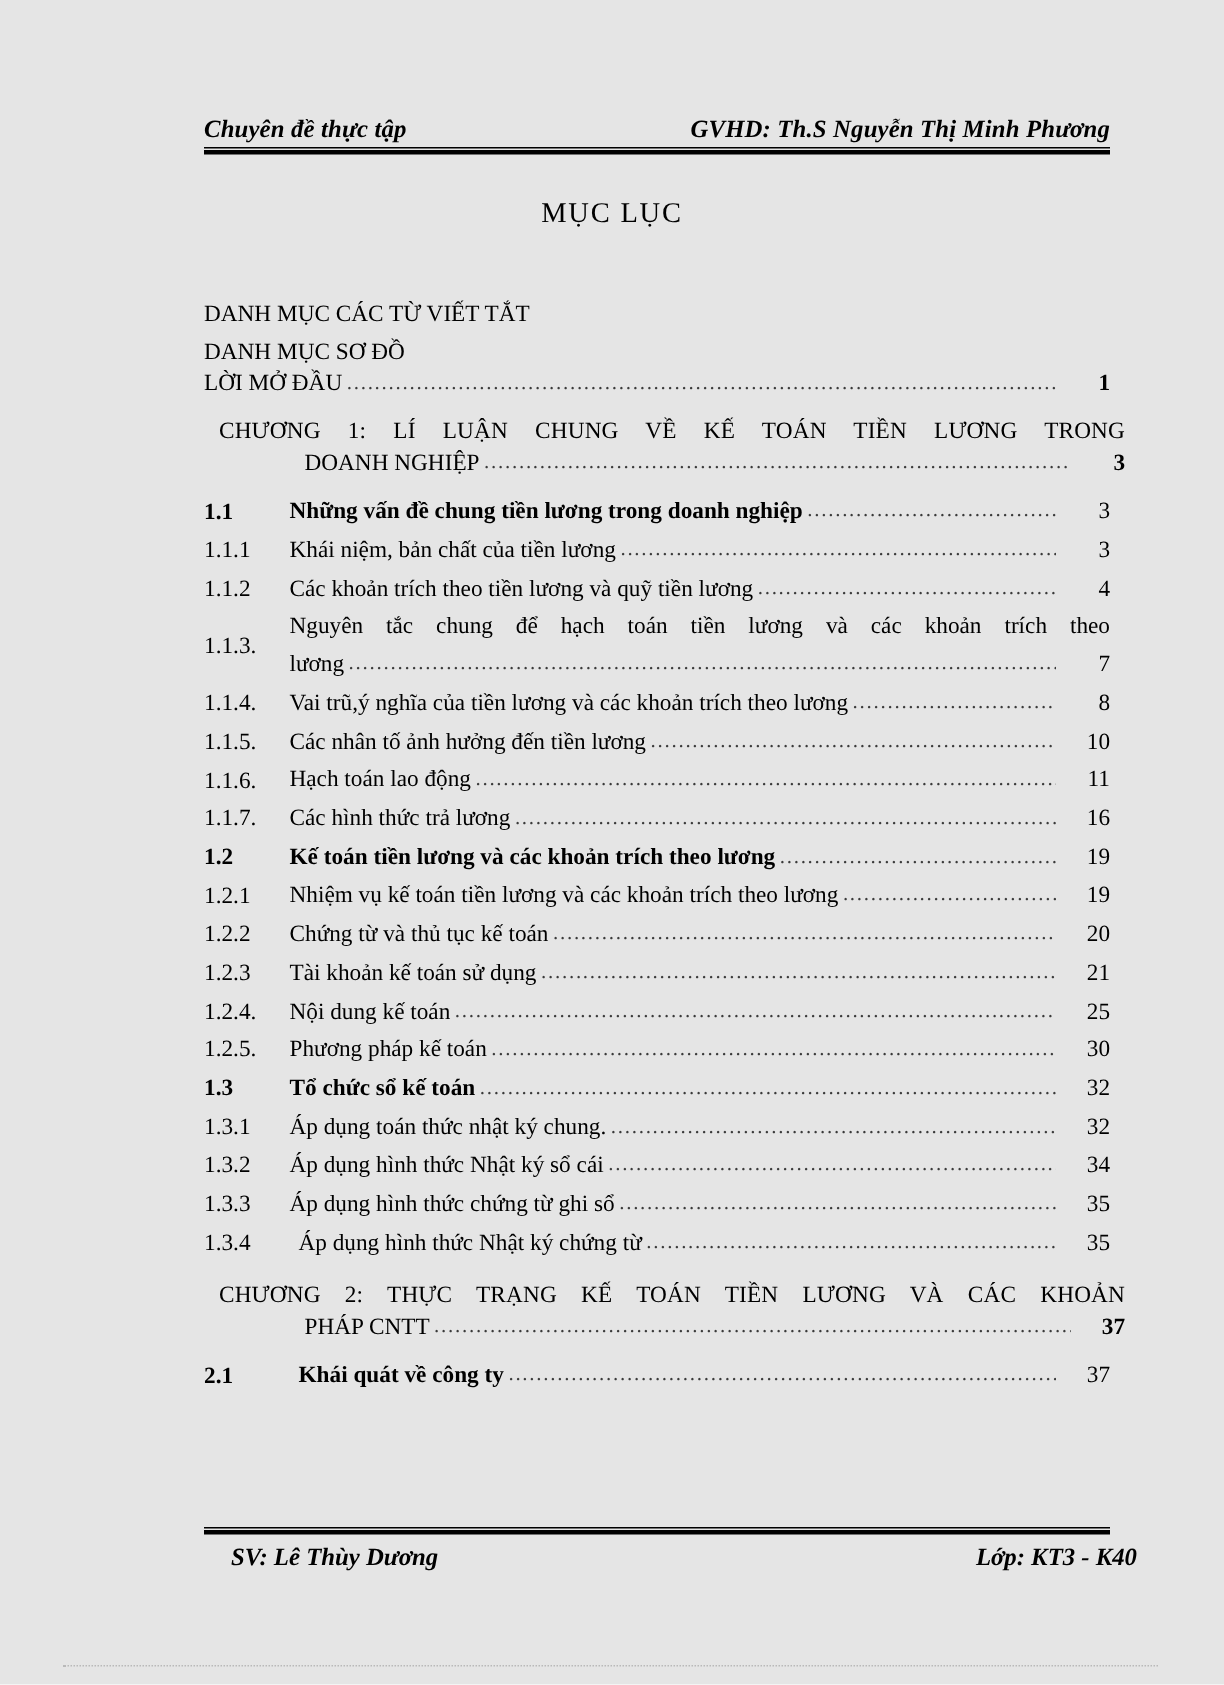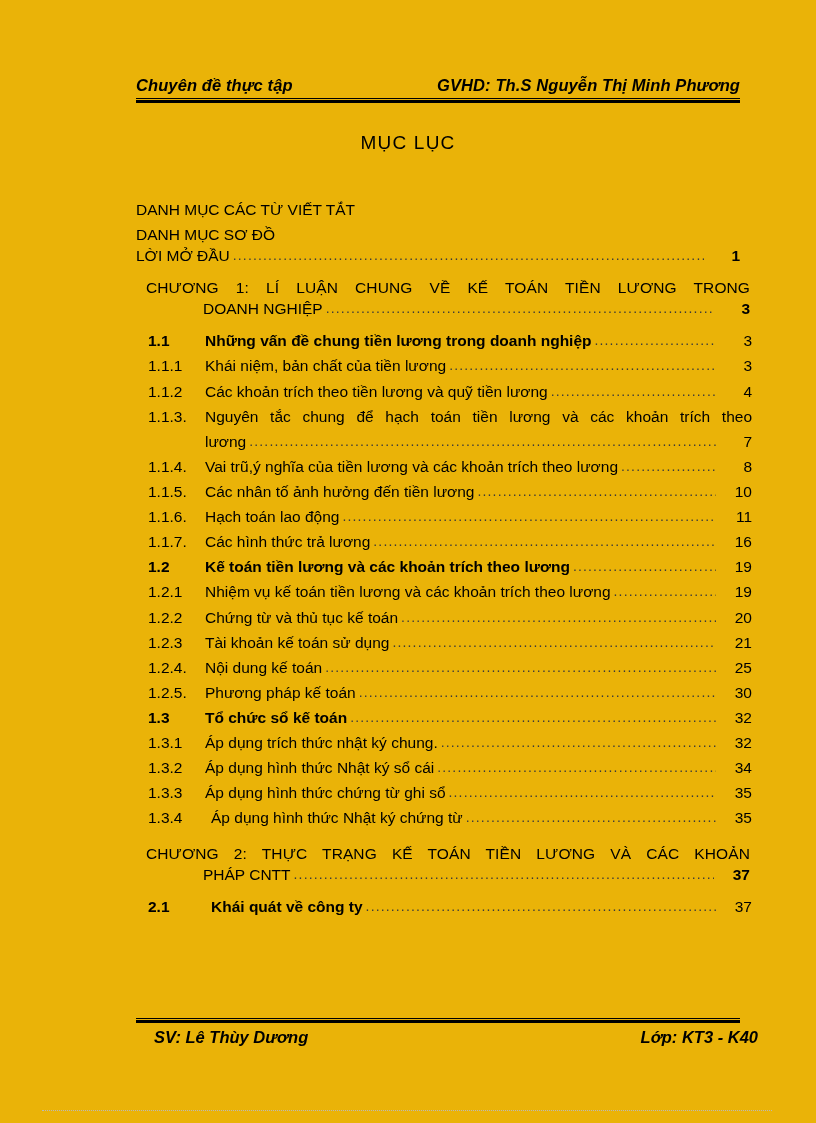--- a/index.html
+++ b/index.html
@@ -4,22 +4,22 @@
 <style>
   html, body {
     margin: 0;
     padding: 0;
     background: #ffffff;
   }
   .page {
     position: relative;
     width: 816px;
     height: 1123px;
-    background: #eab308;
-    font-family: Liberation Sans, sans-serif;
+    background: #e5e5e5;
+    font-family: Liberation Serif, serif;
     color: #000000;
     overflow: hidden;
     box-sizing: border-box;
   }
 
   
   .runhead {
     position: absolute;
     left: 136px;
     top: 76px;
@@ -60,24 +60,23 @@
   .toc {
     position: absolute;
     left: 136px;
     top: 197px;
     width: 604px;
     font-size: 15.5px;
   }
 
   .toc-row {
     display: flex;
-    align-items: flex-start;
+    align-items: center;
     width: 100%;
     box-sizing: border-box;
-    margin-left: 12px;
   }
 
   
   .num {
     flex: 0 0 auto;
     white-space: nowrap;
     line-height: 1.62;
   }
   .num.w-sub   { width: 57px; }
   .num.w-sub2  { width: 63px; }
@@ -366,21 +365,21 @@
           <span class="dots">.......................................................................................................</span>
           <span class="pg">32</span>
         </span>
       </span>
     </div>
 
     <div class="toc-row">
       <span class="num w-sub">1.3.1</span>
       <span class="body-col">
         <span class="leadline">
-          <span class="lead-txt">Áp dụng trích thức nhật ký chung.</span>
+          <span class="lead-txt">Áp dụng toán thức nhật ký chung.</span>
           <span class="dots">.......................................................................................................</span>
           <span class="pg">32</span>
         </span>
       </span>
     </div>
 
     <div class="toc-row">
       <span class="num w-sub">1.3.2</span>
       <span class="body-col">
         <span class="leadline">

